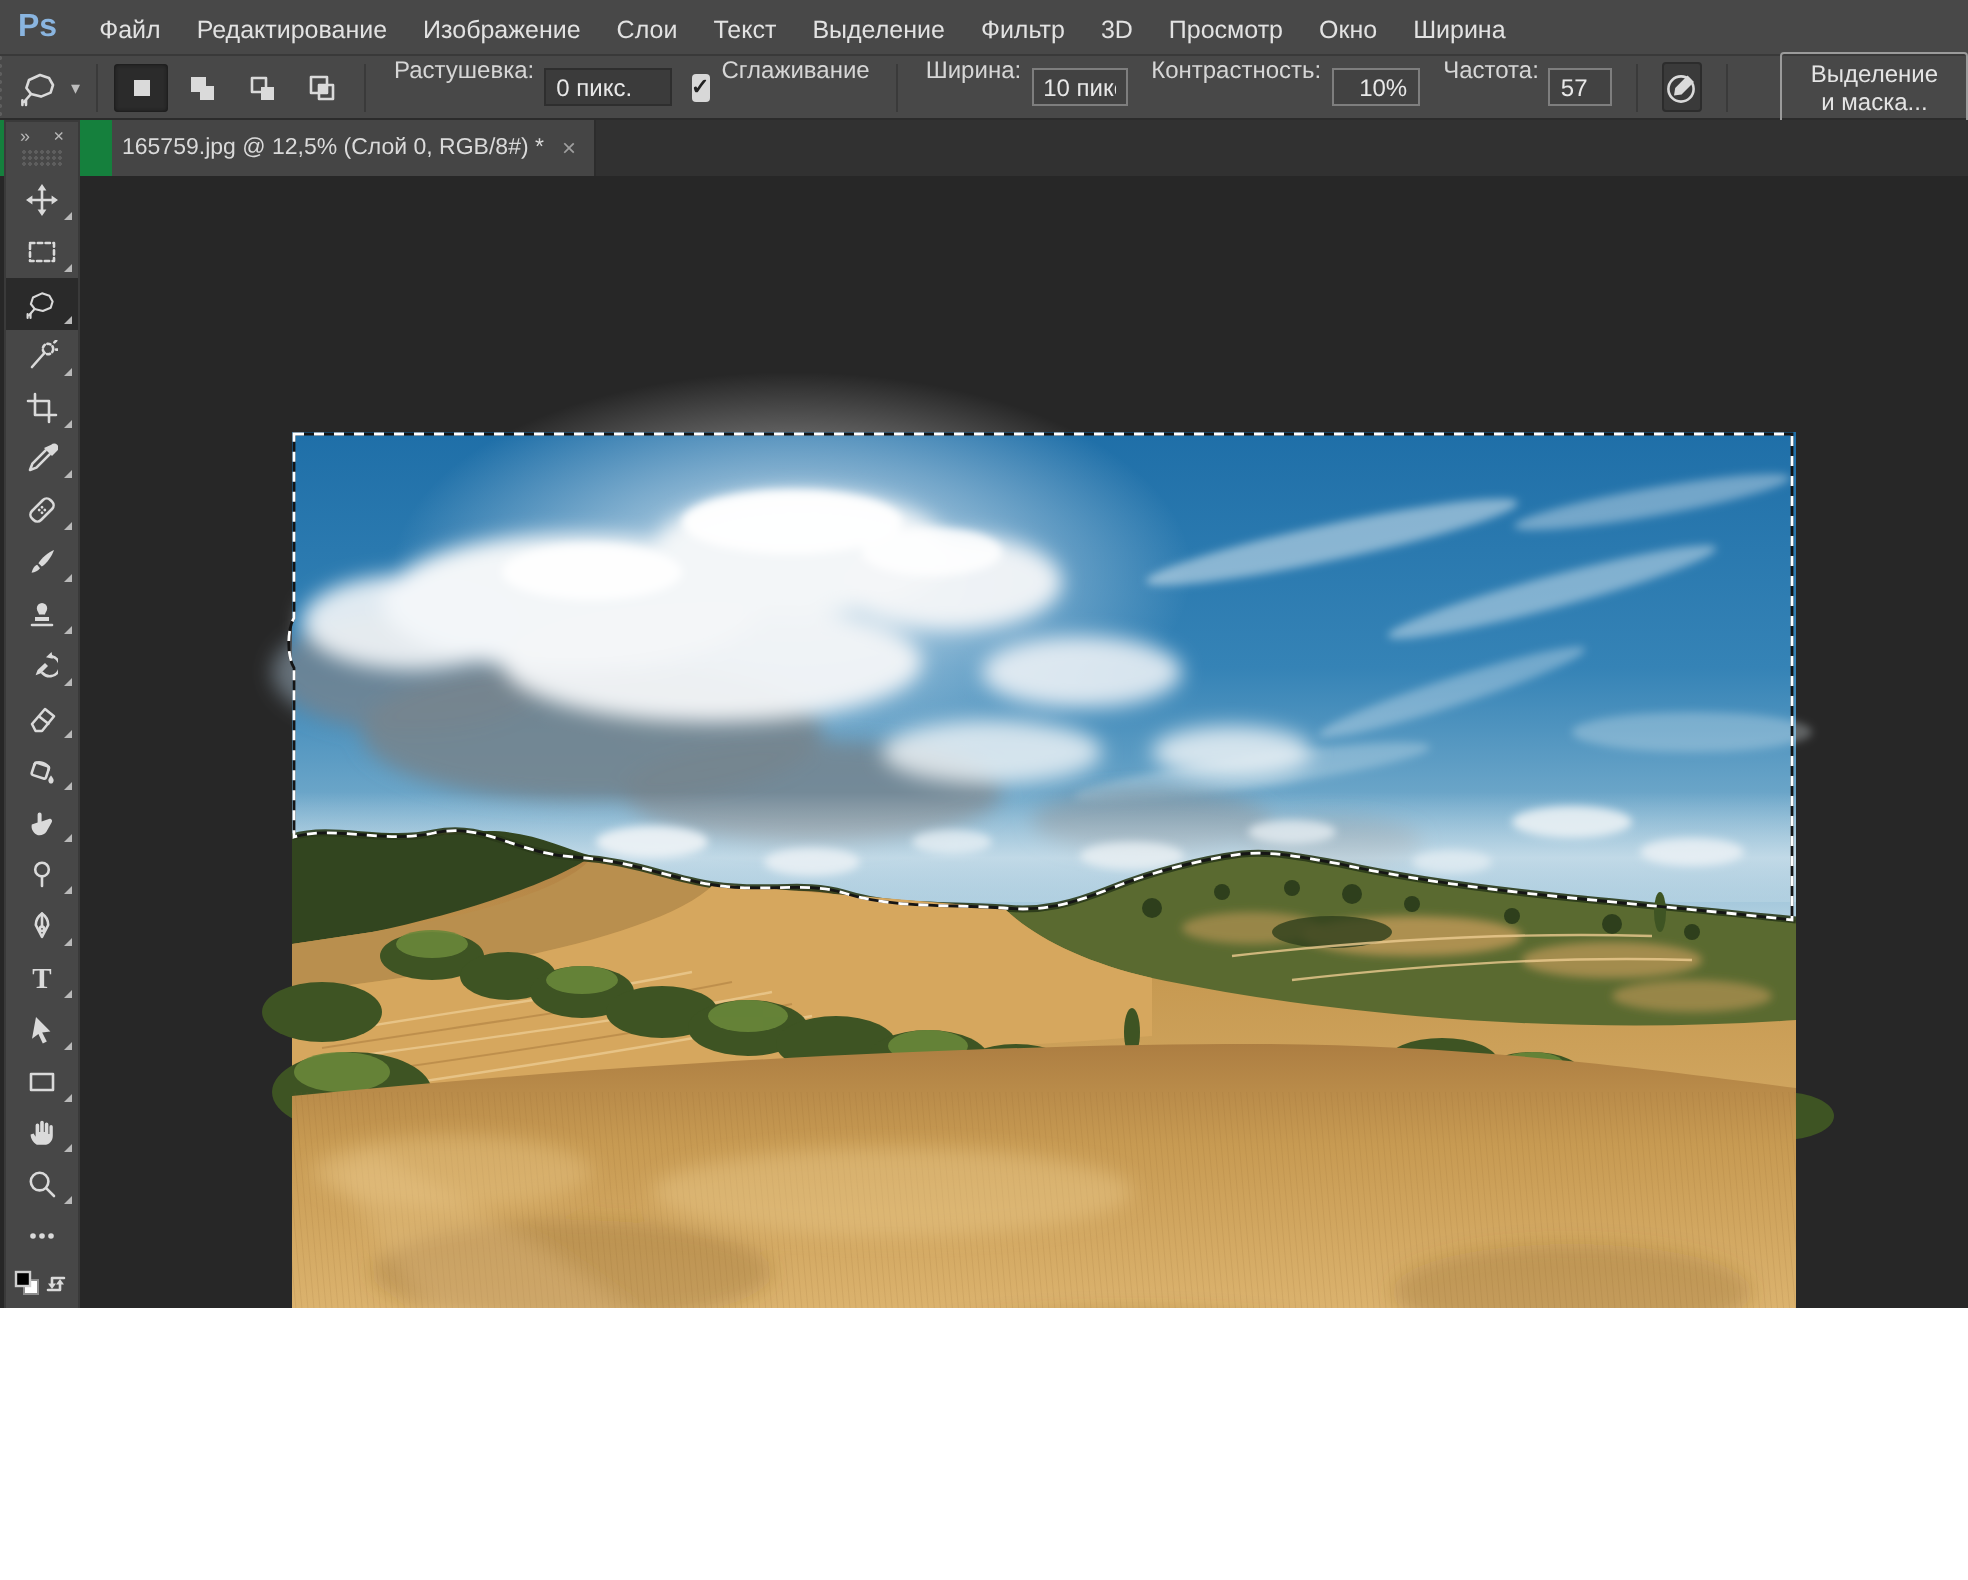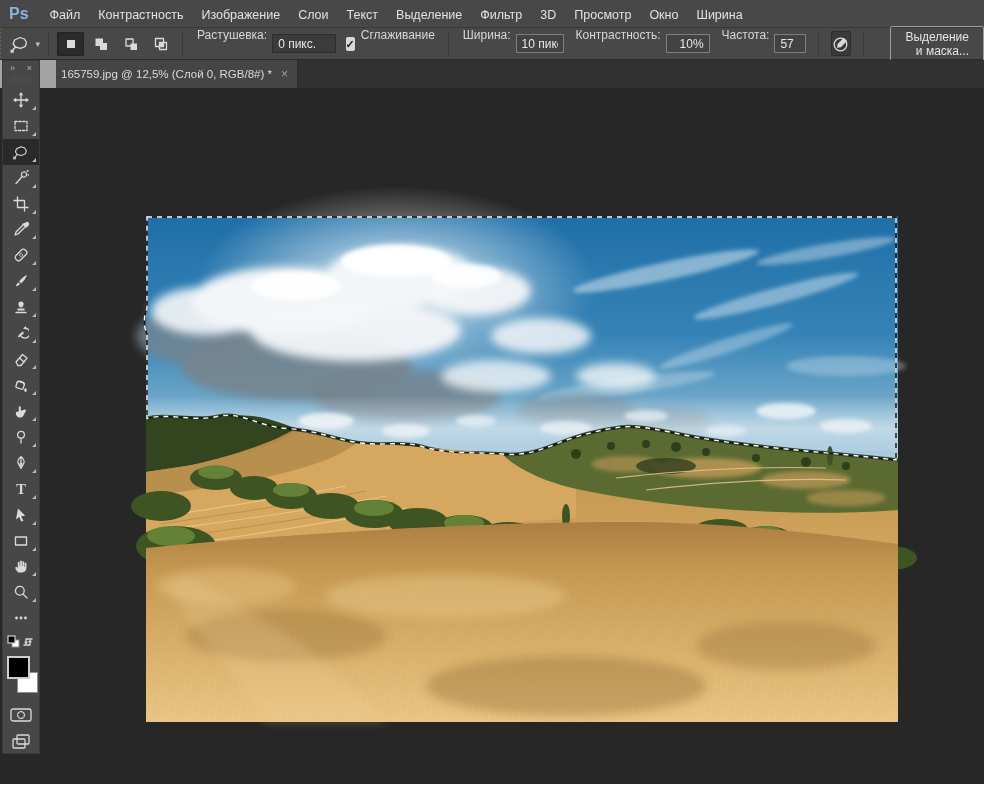--- a/index.html
+++ b/index.html
@@ -1,19 +1,19 @@
 <!DOCTYPE html>
 <html><head>
 <meta charset="utf-8">
 <style>
   * { margin:0; padding:0; box-sizing:border-box; }
   html,body { width:984px; height:790px; }
   .screen {
-    position:relative; width:984px; height:784px; overflow:hidden;
-    background:#a3a3a3; font-family:"Liberation Sans", sans-serif;
+    position:relative; width:984px; height:654px; overflow:hidden;
+    background:#15803d; font-family:"Liberation Sans", sans-serif;
     -webkit-font-smoothing:antialiased; color:#dcdcdc;
   }
   
   .menubar {
     position:absolute; top:0; left:0; right:0; height:28px;
     background:#484848; display:flex; align-items:center;
     border-bottom:1px solid #393939;
   }
   .ps-logo { font-weight:bold; font-size:16px; color:#8ab5e0; margin:0 12px 0 9px; letter-spacing:0; }
   .menu-item { font-size:12.5px; color:#e2e2e2; padding:1px 9px; height:28px; line-height:28px; cursor:default; }
@@ -44,21 +44,21 @@
     width:14px; height:14px; background:#d8d8d8; border-radius:2px; margin-left:4px;
     display:flex; align-items:center; justify-content:center;
     font-size:11px; font-weight:bold; color:#222; line-height:14px;
   }
   .pen-btn {
     width:27px; height:25px; background:#3a3a3a; border:1px solid #2c2c2c; border-radius:2px;
     display:flex; align-items:center; justify-content:center;
   }
   .mask-btn {
     margin-left:14px; background:transparent; border:1px solid #9b9b9b; border-radius:2px;
-    color:#e4e4e4; font-size:12px; padding:3px 14px; font-family:"Liberation Sans",sans-serif;text-align:right;
+    color:#e4e4e4; font-size:12px; padding:3px 14px; font-family:"Liberation Sans",sans-serif;
   }
   
   .tabstrip { position:absolute; top:60px; left:56px; right:0; height:28px; background:#313131; }
   .doc-tab {
     display:inline-flex; align-items:center; gap:9px; height:28px;
     background:#454545; padding:0 9px 0 5px; border-right:1px solid #2c2c2c;
   }
   .doc-tab .title { font-size:11.5px; color:#dadada; white-space:nowrap; }
   .doc-tab .close { font-size:12px; color:#9f9f9f; }
   
@@ -92,21 +92,21 @@
   @keyframes march { to { stroke-dashoffset:-10; } }
 </style>
 </head>
 <body>
 
 <div class="screen">
 
   <div class="menubar">
     <span class="ps-logo">Ps</span>
     <span class="menu-item">Файл</span>
-    <span class="menu-item">Контрастность</span>
+    <span class="menu-item">Редактирование</span>
     <span class="menu-item">Изображение</span>
     <span class="menu-item">Слои</span>
     <span class="menu-item">Текст</span>
     <span class="menu-item">Выделение</span>
     <span class="menu-item">Фильтр</span>
     <span class="menu-item">3D</span>
     <span class="menu-item">Просмотр</span>
     <span class="menu-item">Окно</span>
     <span class="menu-item">Ширина</span>
   </div>

